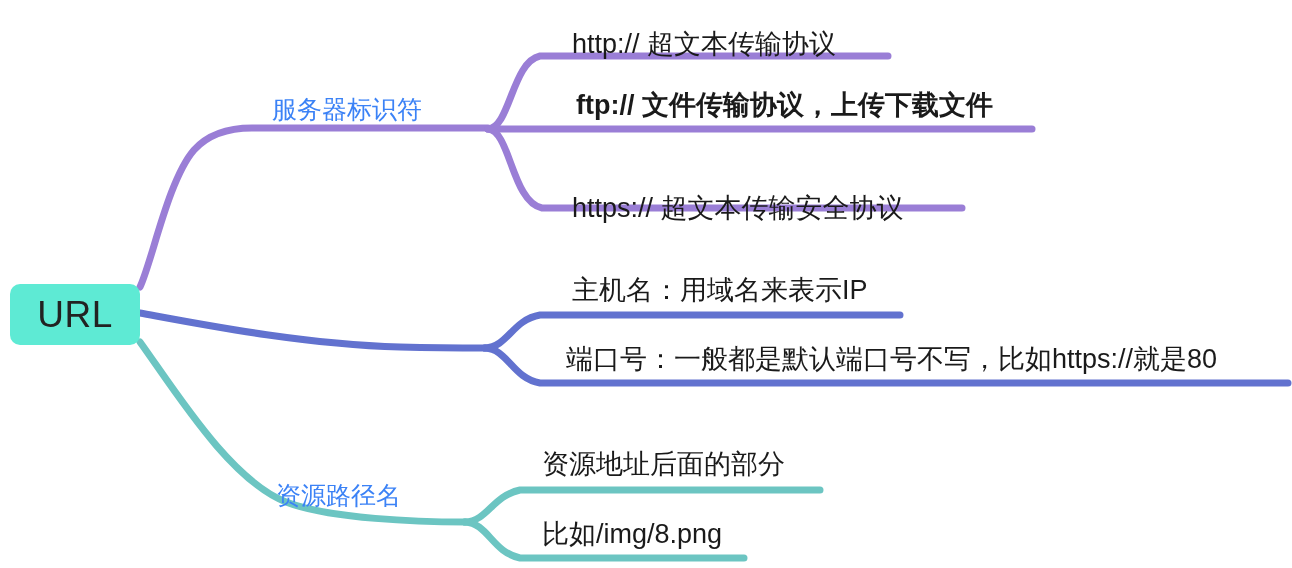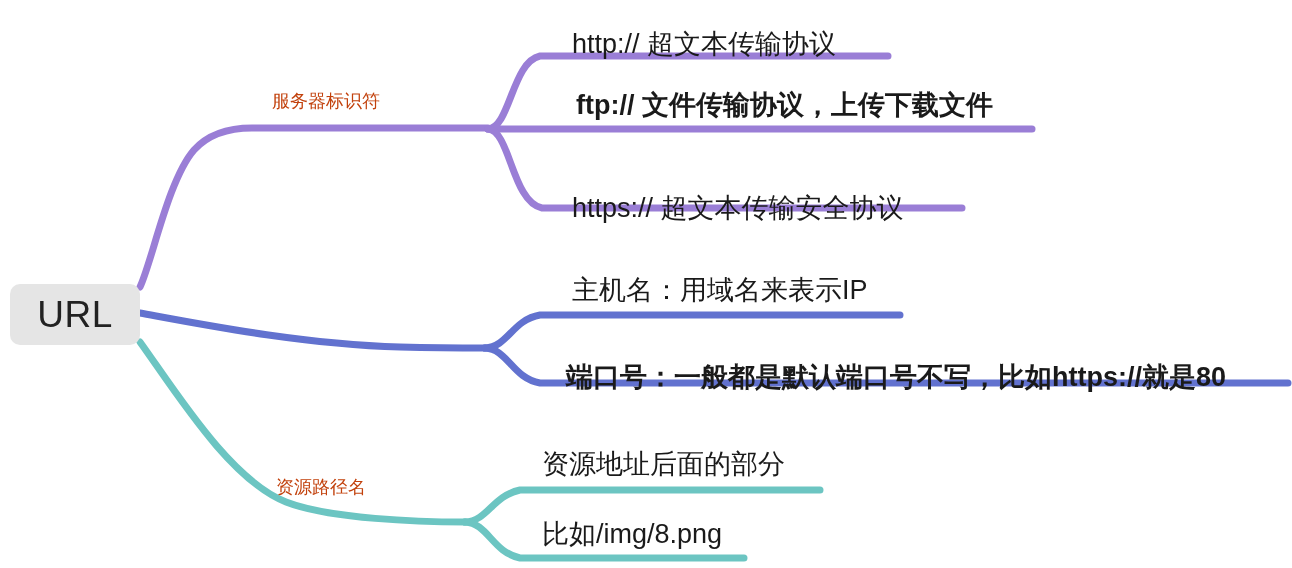--- a/index.html
+++ b/index.html
@@ -25,33 +25,34 @@
     height: 568px;
     pointer-events: none;
   }
   .node {
     position: absolute;
     white-space: nowrap;
     color: #1f1f1f;
     line-height: 1;
   }
   .root-node {
-    background: #e5e5e5;
+    background: #5eead4;
     border-radius: 10px;
     font-size: 37px;
     color: #222222;
     display: flex;
     align-items: center;
     justify-content: center;
     letter-spacing: 0.5px;
   }
   .branch-node {
-    font-size: 18px;
-    color: #c2410c;
+    font-size: 25px;
+    color: #3b82f6;
     display: flex;
+    align-items: center;
   }
   .leaf-node {
     font-size: 27px;
     color: #1a1a1a;
     display: flex;
     align-items: center;
   }
 </style>
 </head>
 <body>
@@ -108,21 +109,21 @@
 
   <div class="node leaf-node" style="left:572px; top:166px; height:36px;margin-top:24px;">
     <span>https:// 超文本传输安全协议</span>
   </div>
 
 
   <div class="node leaf-node" style="left:572px; top:272px; height:36px;">
     <span>主机名：用域名来表示IP</span>
   </div>
 
-  <div class="node leaf-node" style="left:566px; top:359px; height:36px;font-weight:bold;">
+  <div class="node leaf-node" style="left:566px; top:341px; height:36px;">
     <span>端口号：一般都是默认端口号不写，比如https://就是80</span>
   </div>
 
   <div class="node branch-node" style="left:276px; top:478px; height:34px;">
     <span>资源路径名</span>
   </div>
 
   <div class="node leaf-node" style="left:542px; top:446px; height:36px;">
     <span>资源地址后面的部分</span>
   </div>

